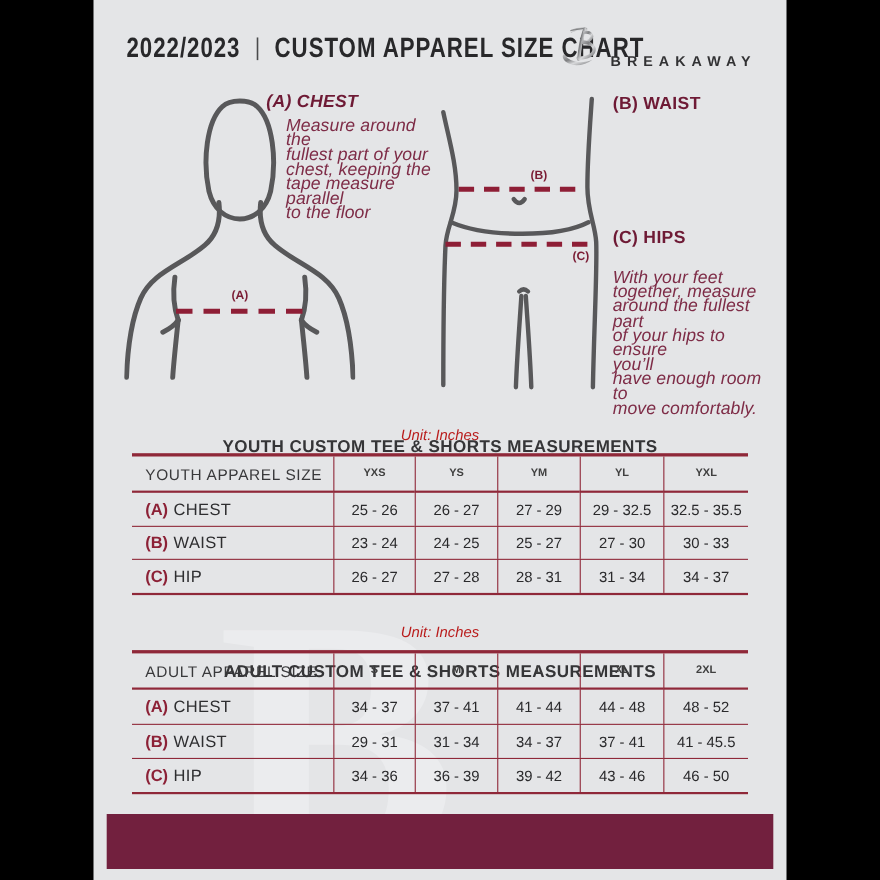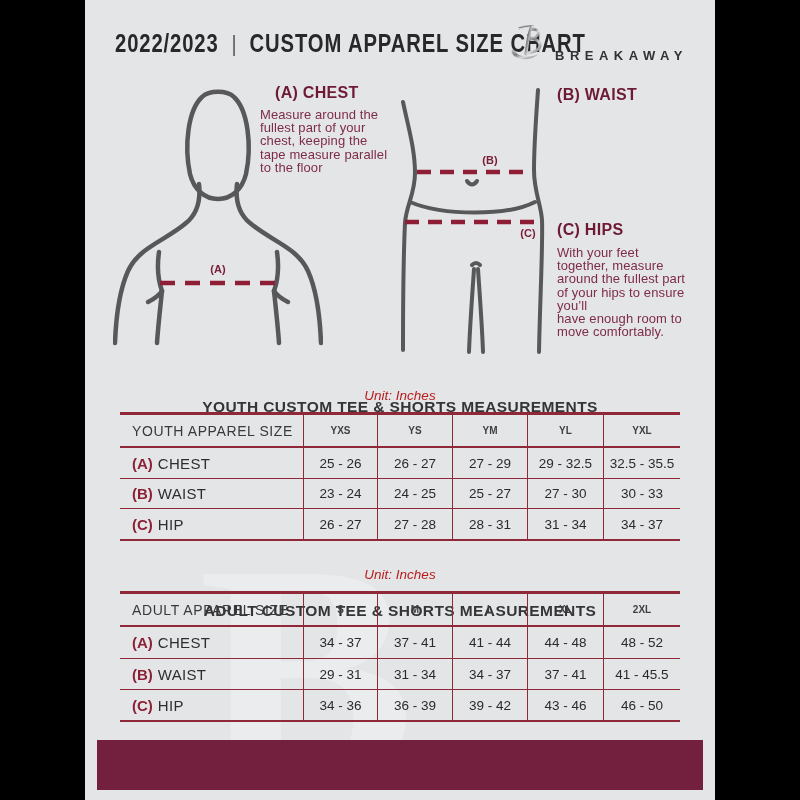--- a/index.html
+++ b/index.html
@@ -29,21 +29,21 @@
   
   .masthead{position:absolute;left:30px;top:30px;display:flex;align-items:center;gap:13px;
     transform:scale(0.88,1.1);transform-origin:left center;white-space:nowrap;}
   .masthead .season,.masthead .doc-title{font-weight:700;font-size:23px;letter-spacing:1px;color:var(--title-dark);}
   .masthead .divider{font-size:20px;color:#4a4a4c;font-weight:400;padding:0 2px;}
   .brand{position:absolute;left:470px;top:48px;font-weight:700;font-size:13px;letter-spacing:5.5px;color:#323234;}
   .logo{position:absolute;left:425px;top:22px;width:36px;height:40px;}
 
   
   .guide-heading{position:absolute;font-weight:700;font-size:16px;letter-spacing:0.3px;color:var(--maroon-dark);}
-  .guide-body{position:absolute;font-size:13px;line-height:13.2px;
+  .guide-body{position:absolute;font-style:italic;font-size:16px;line-height:13.2px;
     color:var(--maroon-body);white-space:pre-line;letter-spacing:0.1px;}
   .marker{position:absolute;width:44px;text-align:center;font-weight:700;font-size:11px;color:#7a1c34;}
 
   .fig{position:absolute;}
 
   
   .tbl-title{position:absolute;left:0;width:630px;text-align:center;font-weight:700;
     font-size:15.5px;letter-spacing:0.4px;color:#353537;margin-top:29px;}
   .tbl-unit{position:absolute;left:0;width:630px;text-align:center;font-style:italic;
     font-size:13.5px;color:#b91c1c;}
@@ -127,30 +127,30 @@
           <path d="M 79,181 Q 83,177 87,181"></path>
           <path d="M 81,185 C 79,215 77,240 76,268"></path>
           <path d="M 85,185 C 87,215 89,240 90,268"></path>
         </g>
         <line x1="24" y1="88" x2="139" y2="88" stroke="#8e1e36" stroke-width="4.5" stroke-dasharray="14 9"></line>
         <line x1="12" y1="138" x2="150" y2="138" stroke="#8e1e36" stroke-width="4.5" stroke-dasharray="14 9"></line>
       </svg>
       <span class="marker" style="left:383px;top:154px;">(B)</span>
       <span class="marker" style="left:421px;top:227px;">(C)</span>
 
-      <div class="guide-heading" style="left:190px;top:84px;">(A) CHEST</div>
+      <div class="guide-heading" style="left:157px;top:84px;font-style:italic;">(A) CHEST</div>
       <div class="guide-body" style="left:175px;top:108px;width:140px;">Measure around the
 fullest part of your
 chest, keeping the
 tape measure parallel
 to the floor</div>
 
       <div class="guide-heading" style="left:472px;top:86px;">(B) WAIST</div>
 
-      <div class="guide-heading" style="left:472px;top:221px;">(C) HIPS</div>
+      <div class="guide-heading" style="left:472px;top:208px;">(C) HIPS</div>
       <div class="guide-body" style="left:472px;top:246px;width:150px;">With your feet
 together, measure
 around the fullest part
 of your hips to ensure
 you’ll
 have enough room to
 move comfortably.</div>
 
       <div class="tbl-title" style="top:369px;">YOUTH CUSTOM TEE &amp; SHORTS MEASUREMENTS</div>
       <div class="tbl-unit" style="top:388px;">Unit: Inches</div>

